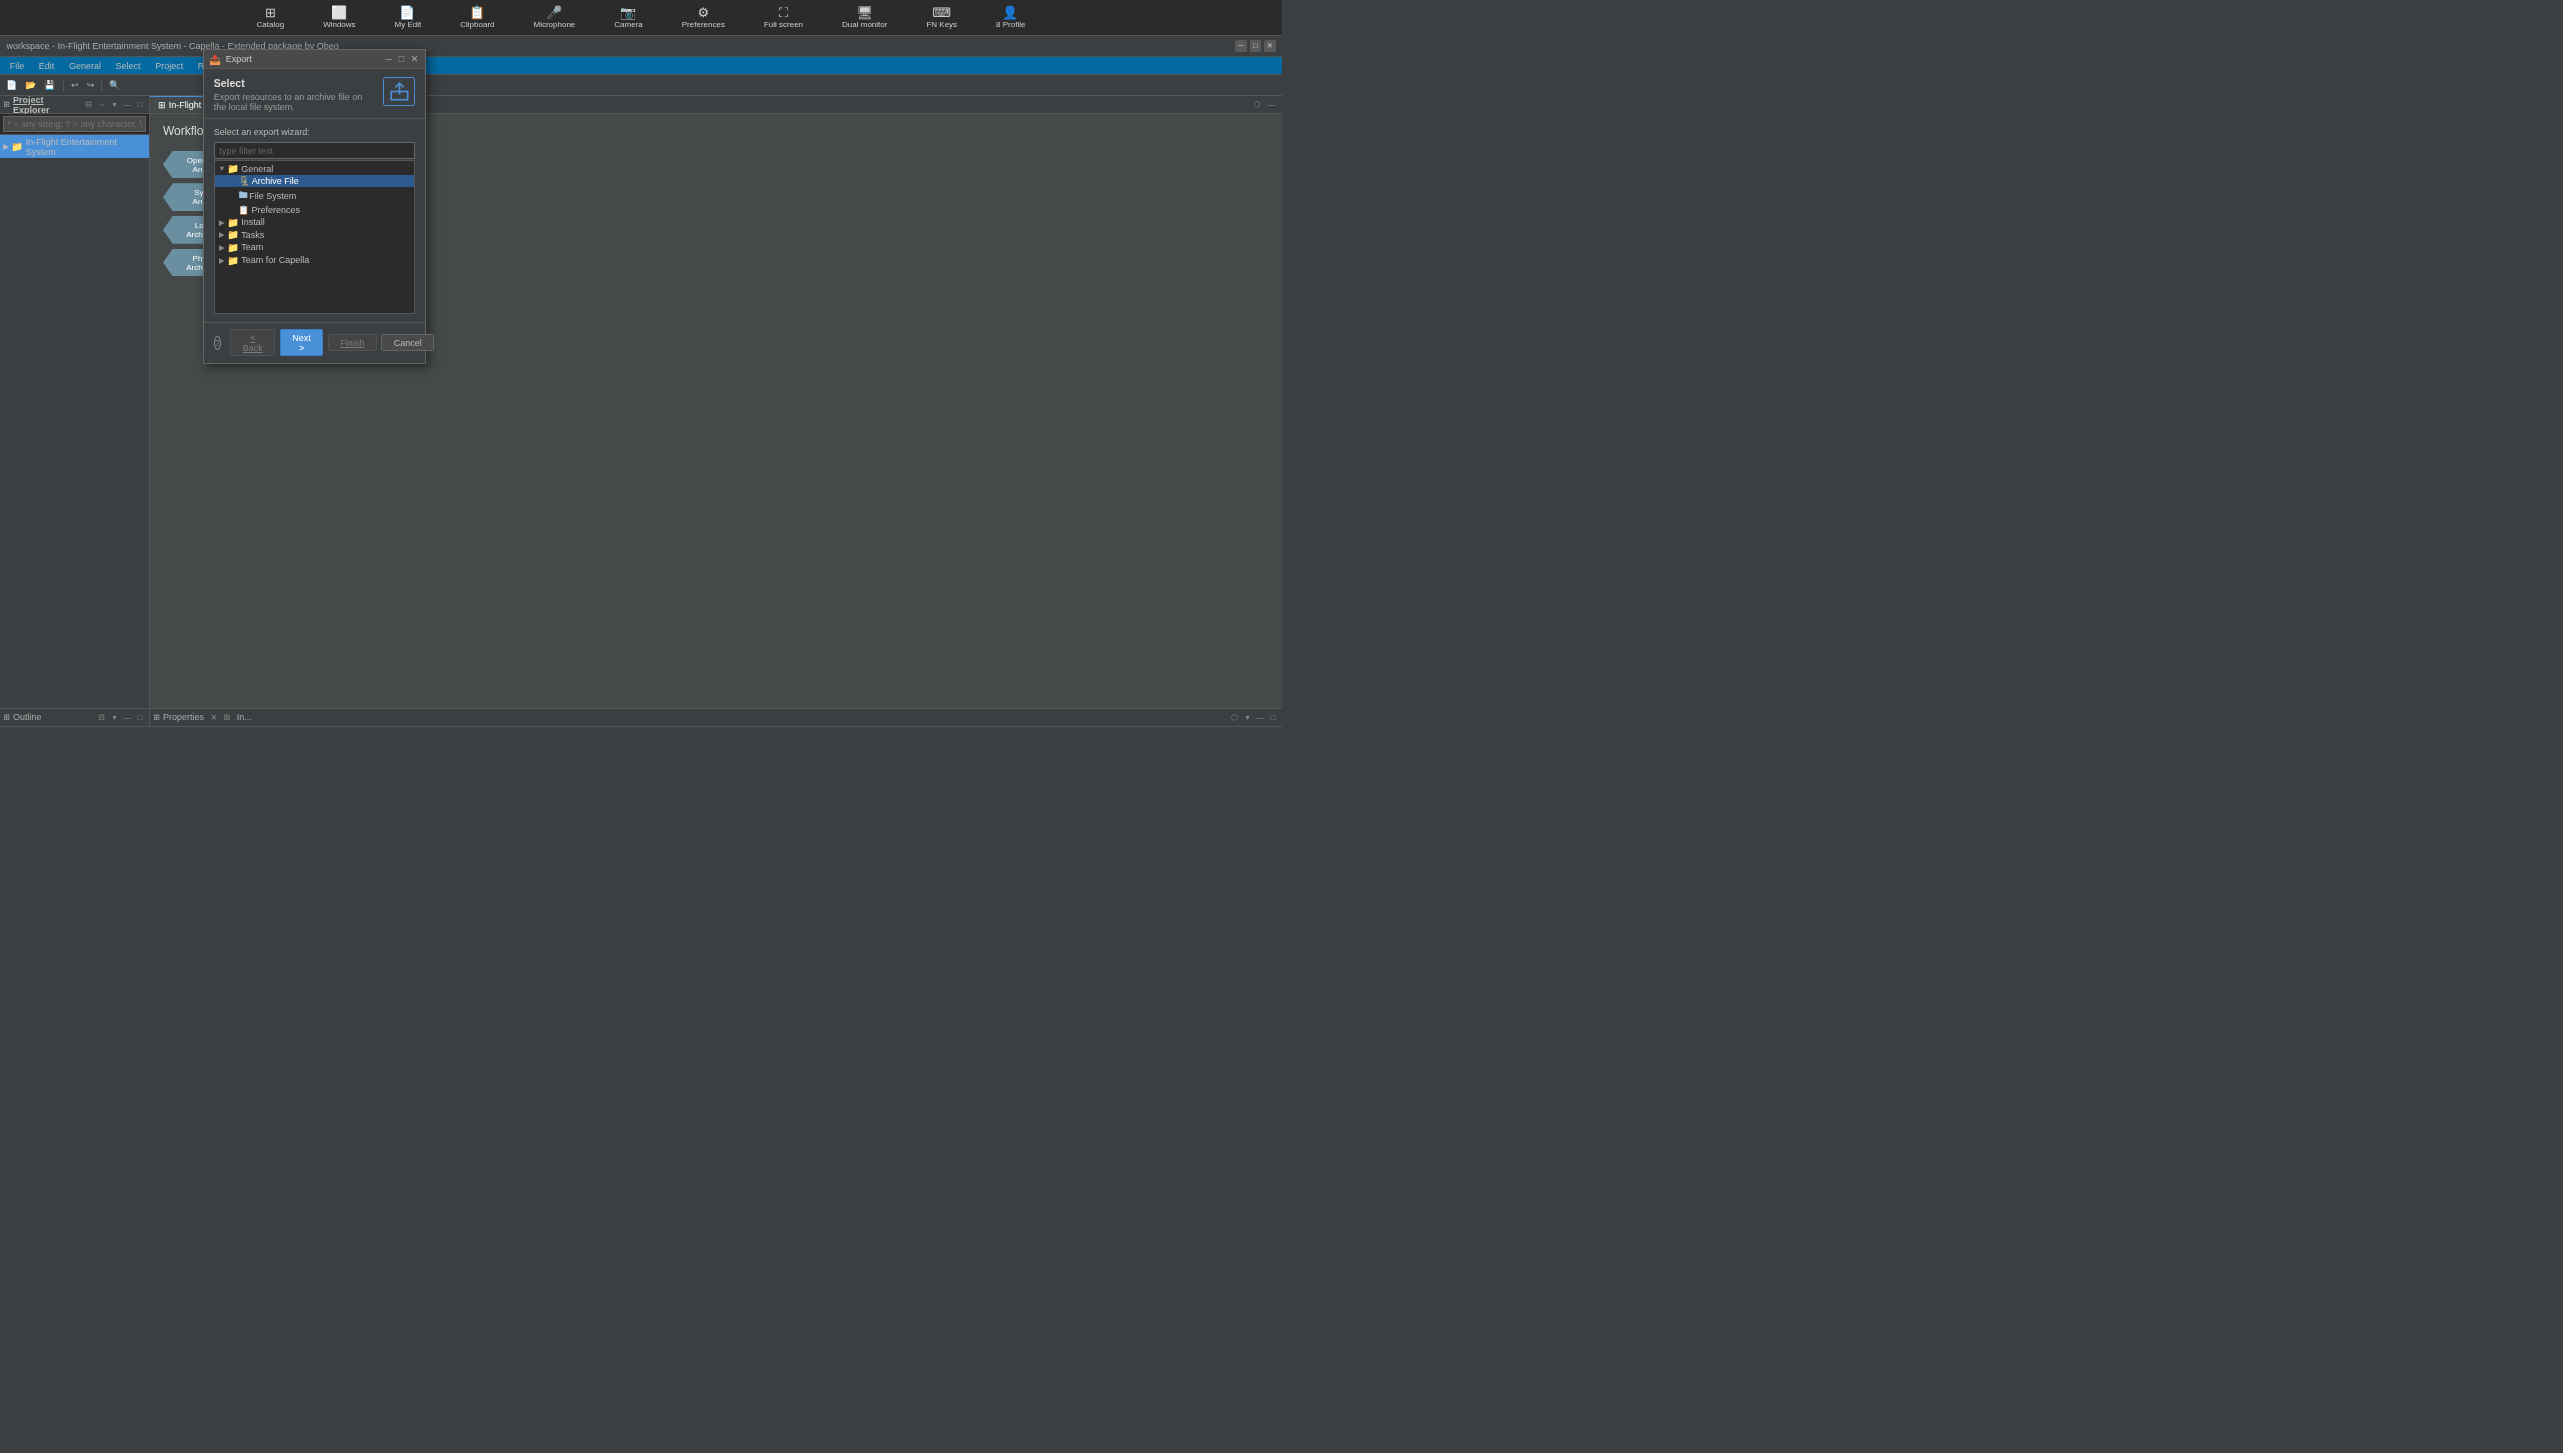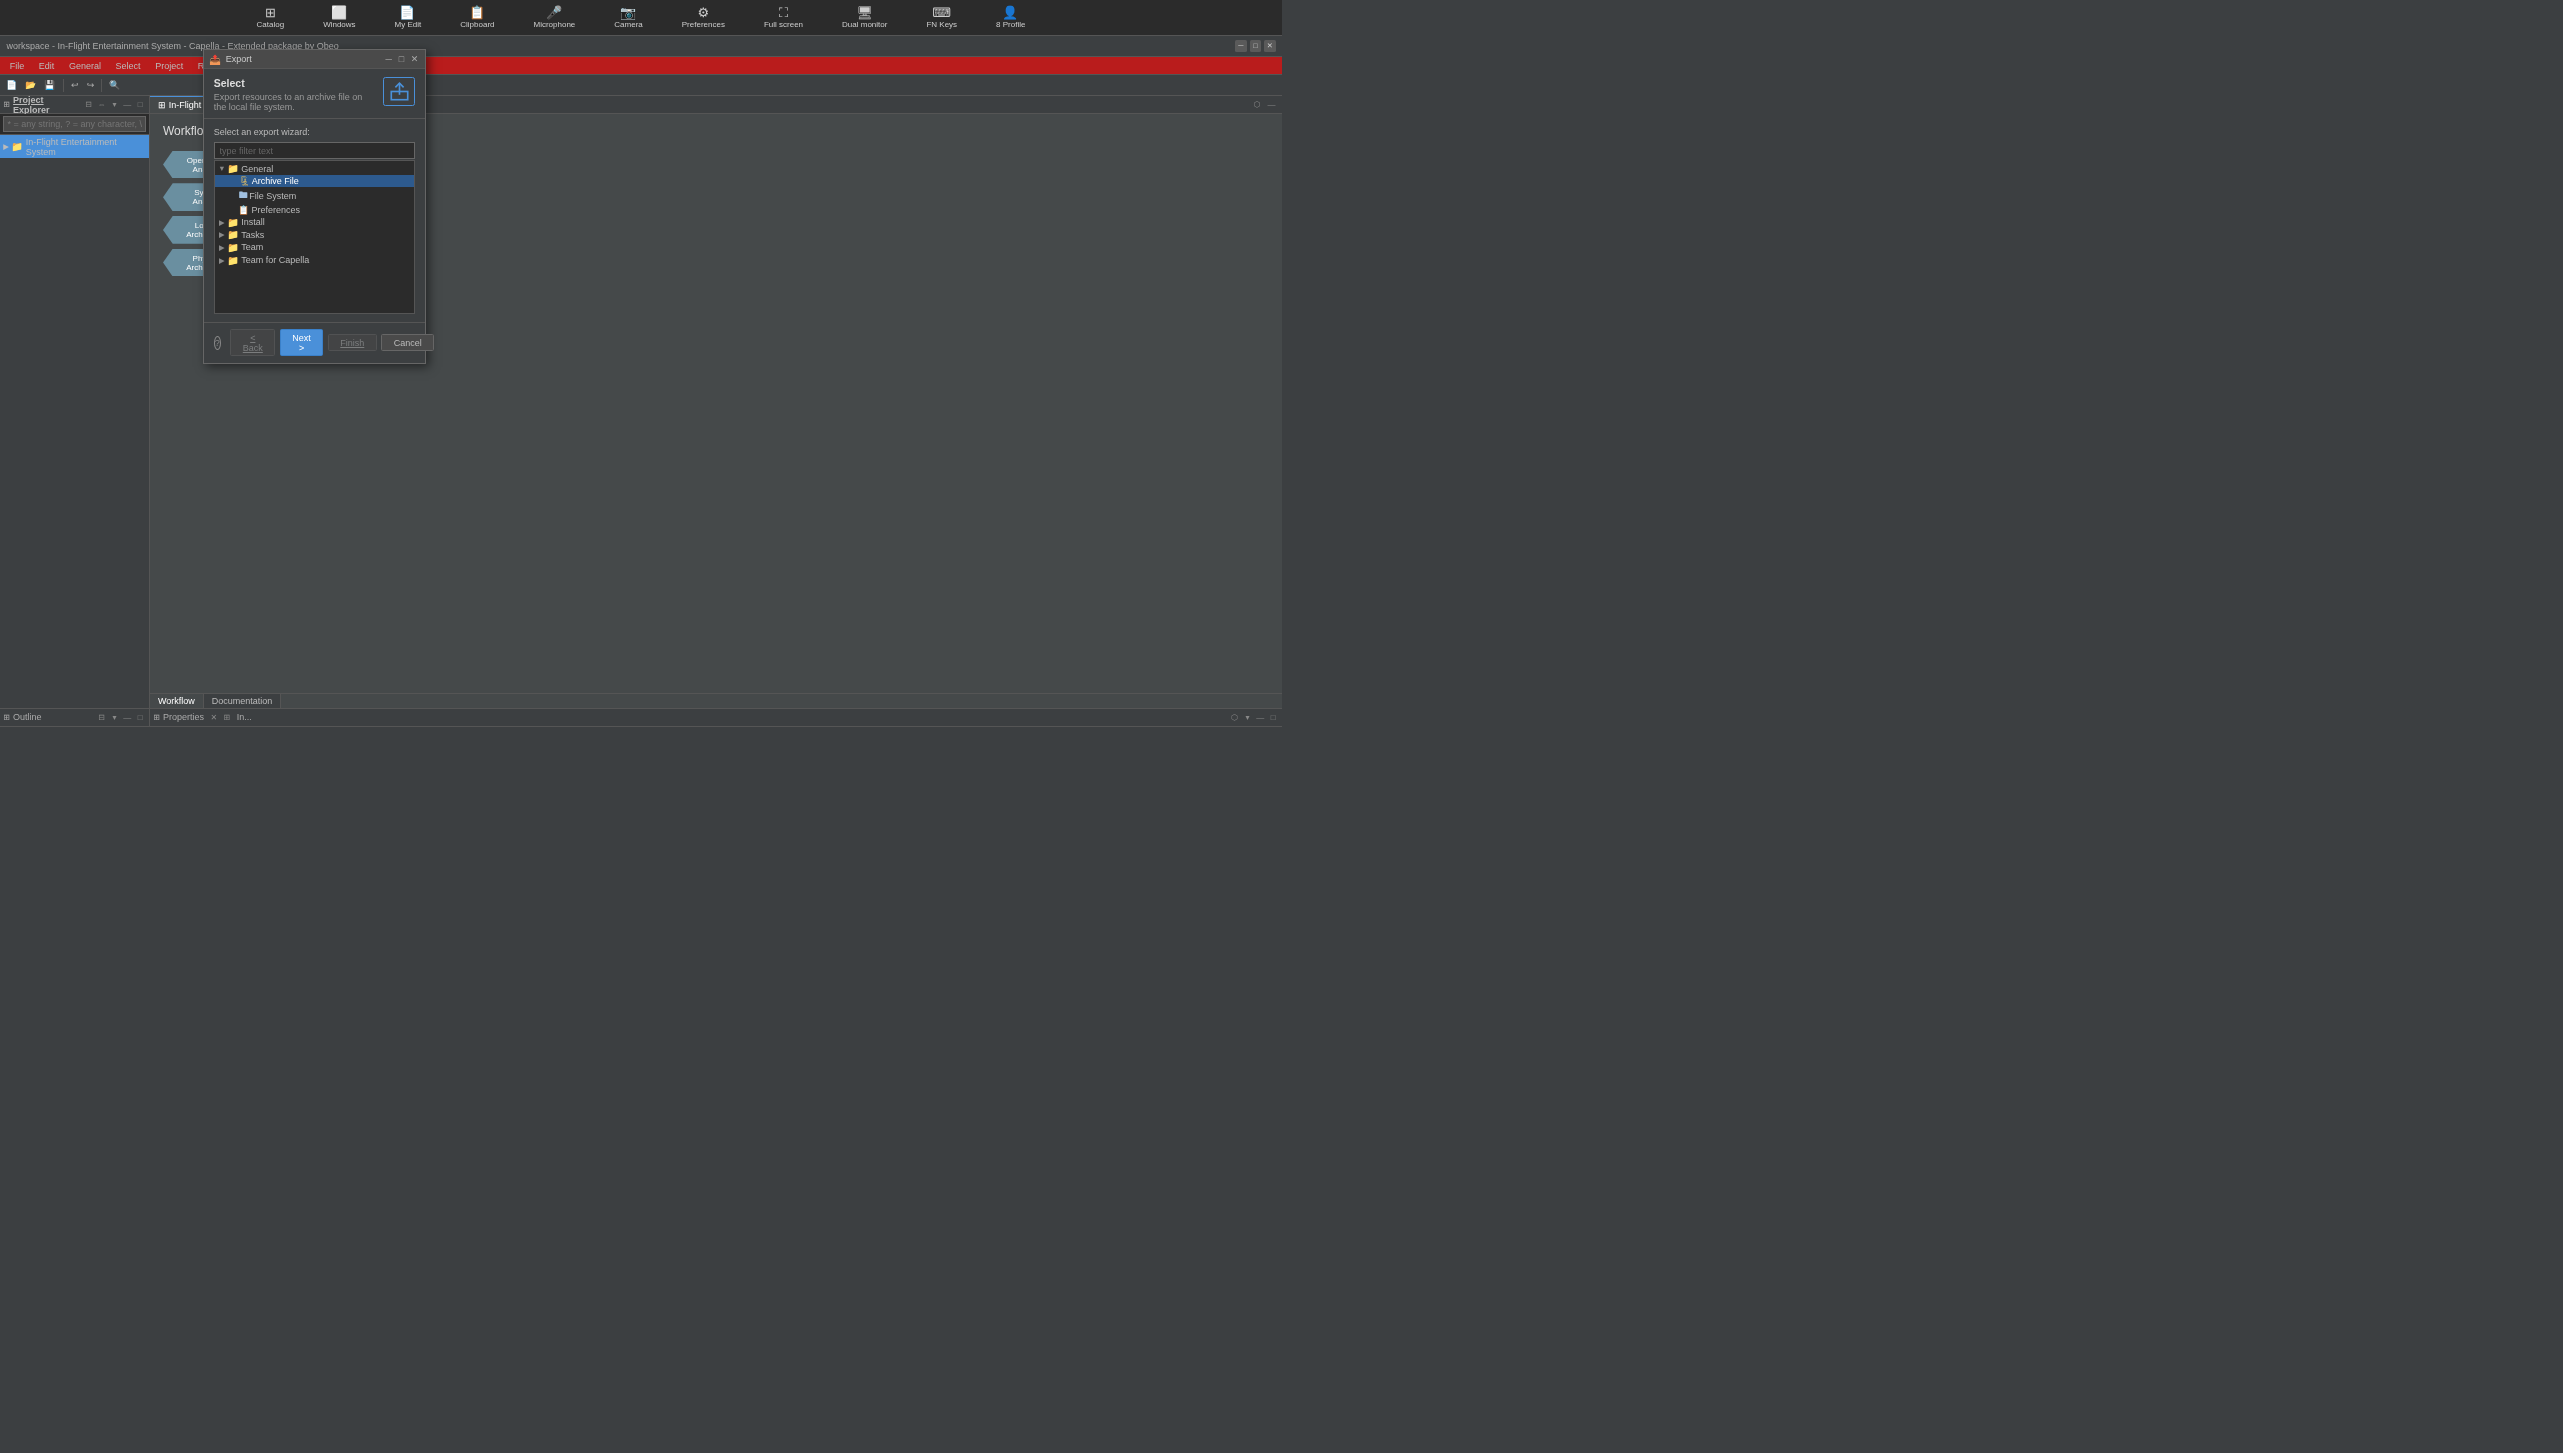--- a/index.html
+++ b/index.html
@@ -65,21 +65,21 @@
       cursor: pointer;
       font-size: 7.3px;
       color: #ccc;
       display: flex;
       align-items: center;
       justify-content: center;
     }
 
     
     .menu-bar {
-      background: #b91c1c;
+      background: #0369a1;
       height: 18px;
       display: flex;
       align-items: center;
       padding: 0 3.2px;
       gap: 1.6px;
       border-bottom: 0.8px solid #555;
     }
     .menu-item {
       padding: 1.6px 6.5px;
       cursor: pointer;
@@ -584,26 +584,20 @@
         </div>
         <div style="background:#6a8fa0;color:white;padding:4.9px 8px;width:89px;font-size:8px;text-align:center;clip-path:polygon(9.7px 0%,calc(100% - 9.7px) 0%,100% 50%,calc(100% - 9.7px) 100%,9.7px 100%,0% 50%)">
           <span>Logical<br>Architecture</span>
         </div>
         <div style="background:#6a8fa0;color:white;padding:4.9px 8px;width:89px;font-size:8px;text-align:center;clip-path:polygon(9.7px 0%,calc(100% - 9.7px) 0%,100% 50%,calc(100% - 9.7px) 100%,9.7px 100%,0% 50%)">
           <span>Physical<br>Architecture</span>
         </div>
       </div>
     </div>
 
-    <div style="position:absolute;bottom:0;left:0;right:0;border-top:0.8px solid #555">
-      <div class="sub-tab-bar">
-        <span class="sub-tab active">Workflow</span>
-        <span class="sub-tab">Documentation</span>
-      </div>
-    </div>
   </div>
 
 </div>
 
 <div class="bottom-panel">
   <div class="bottom-left">
     <div class="bottom-panel-header">
       <span style="font-size:8px">⊞</span>
       <span>Outline</span>
       <div class="panel-controls">

